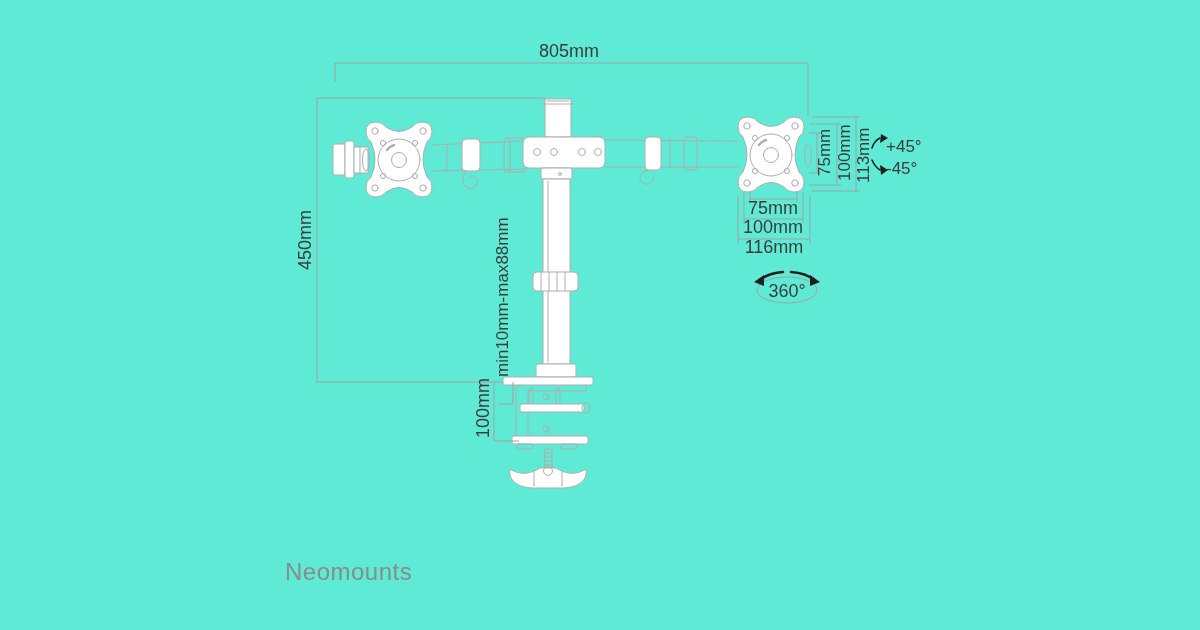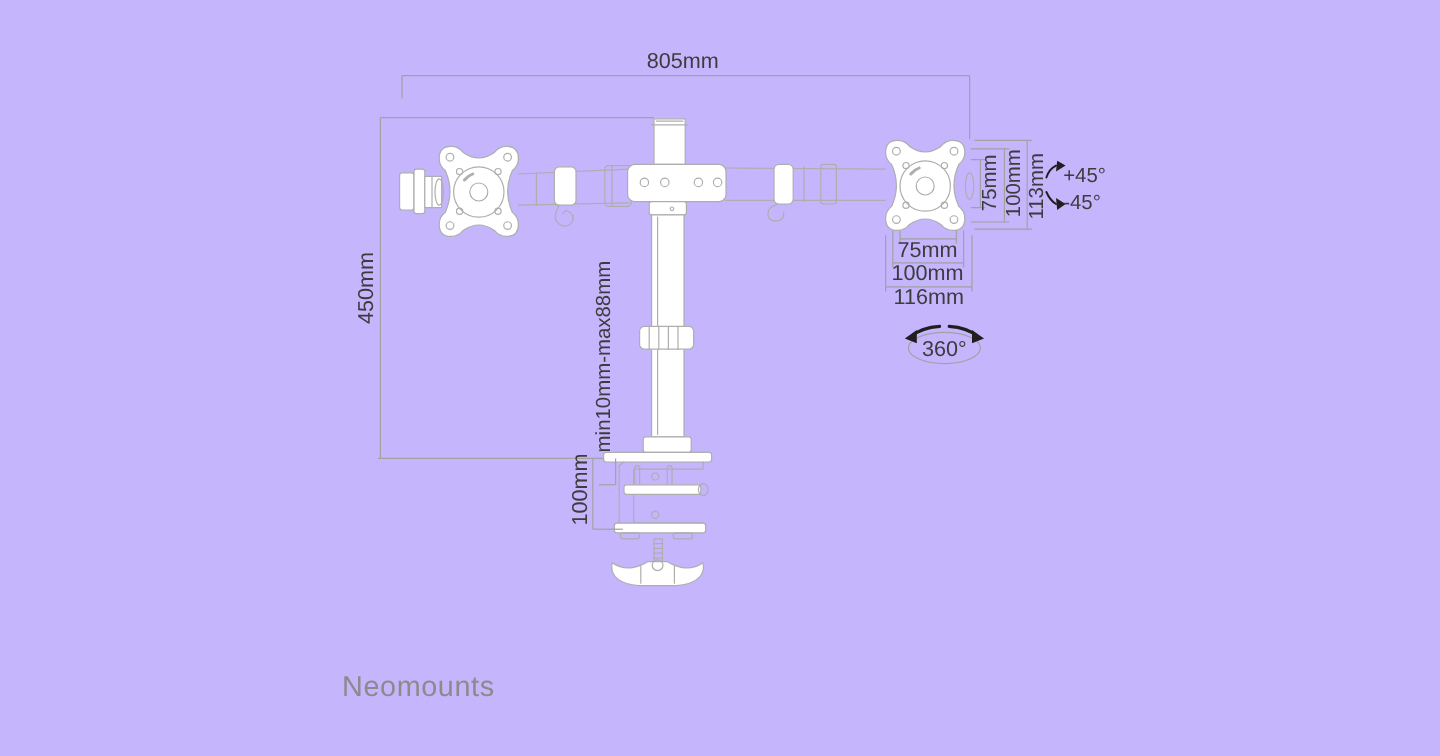--- a/index.html
+++ b/index.html
@@ -1,16 +1,16 @@
 <!DOCTYPE html>
 <html><head>
 <meta charset="utf-8">
 <style>
   html,body{margin:0;padding:0;background:#ffffff;}
-  .canvas{position:relative;width:1200px;height:630px;background:#c4b5fd;overflow:hidden;
+  .canvas{position:relative;width:1200px;height:630px;background:#5eead4;overflow:hidden;
           font-family:"Liberation Sans", sans-serif;}
   svg{position:absolute;left:0;top:0;}
   .ln{stroke:#aeaeae;fill:none;stroke-width:1;stroke-linecap:round;stroke-linejoin:round;}
   .lnf{stroke:#aeaeae;fill:#ffffff;stroke-width:1;stroke-linejoin:round;}
   .dim{stroke:#a2a2a2;fill:none;stroke-width:1;stroke-linecap:butt;}
   .lbl{fill:#3c3c3c;font-family:"Liberation Sans",sans-serif;font-size:18px;}
   .lblsm{fill:#3c3c3c;font-family:"Liberation Sans",sans-serif;font-size:17px;}
   .arrow{stroke:#1f1f1f;fill:none;stroke-width:2.6;stroke-linecap:round;}
   .arrowhead{fill:#1f1f1f;stroke:none;}
   .slot{stroke:#aeaeae;fill:none;stroke-width:2.4;stroke-linecap:round;}

